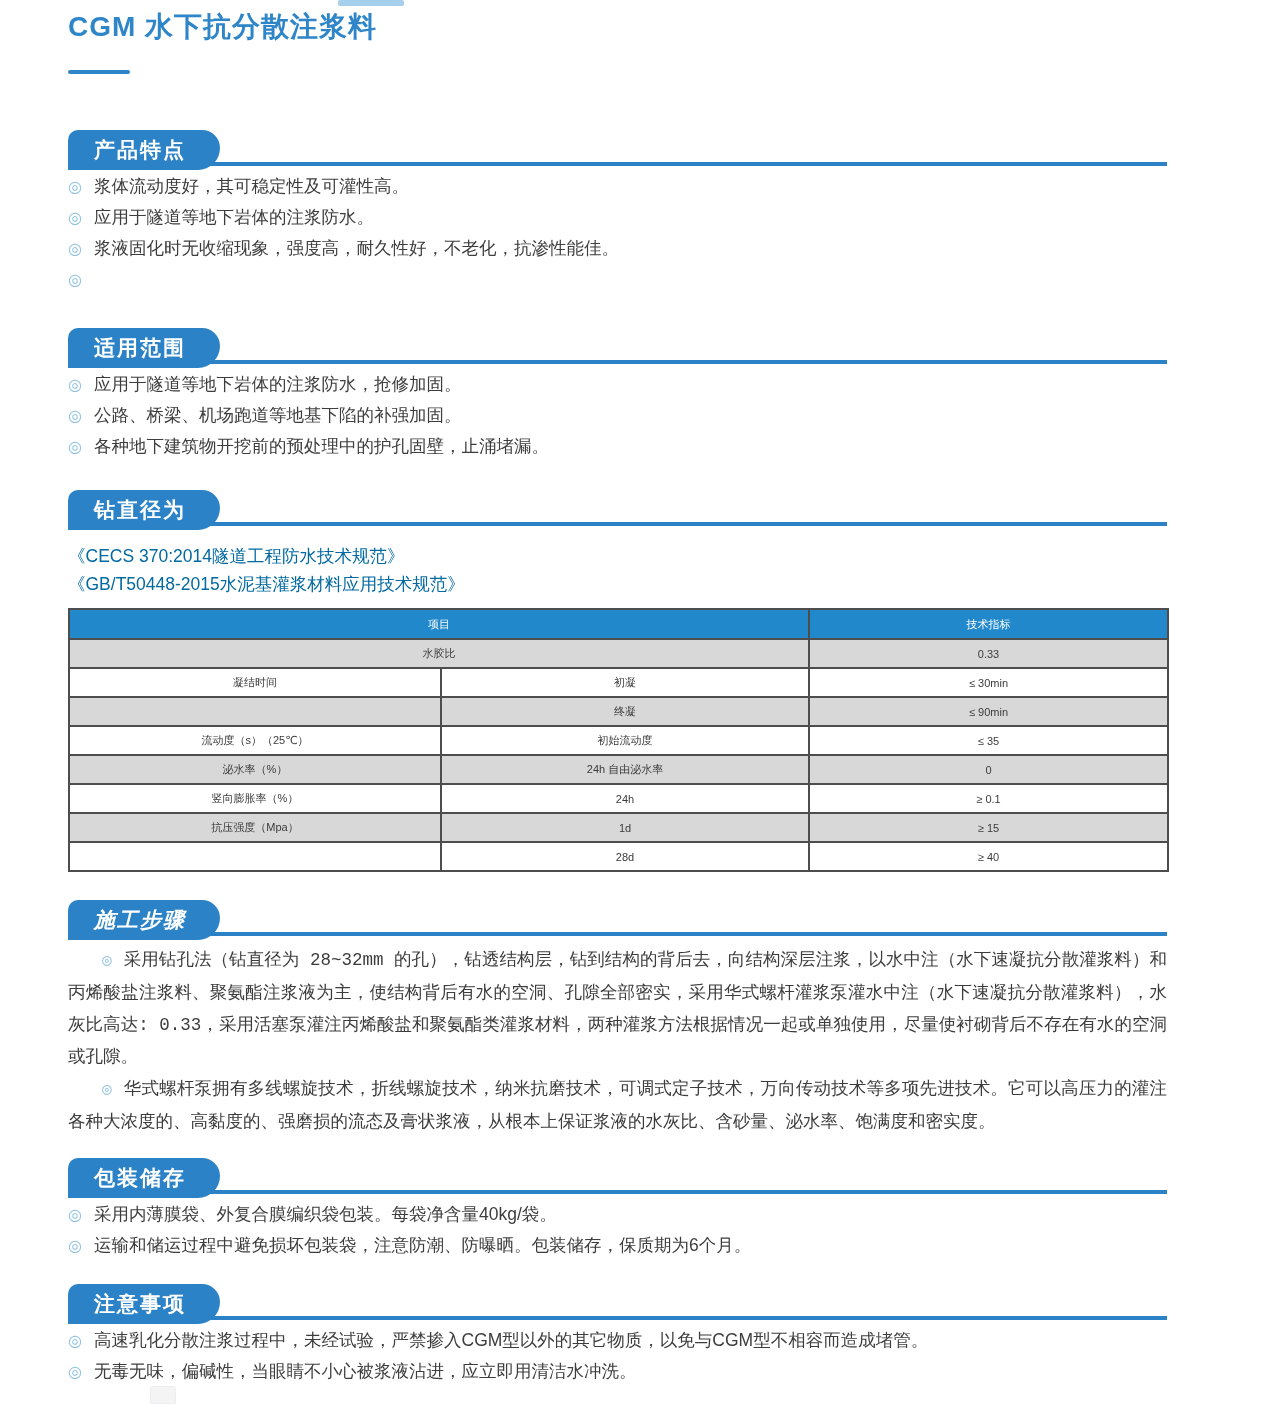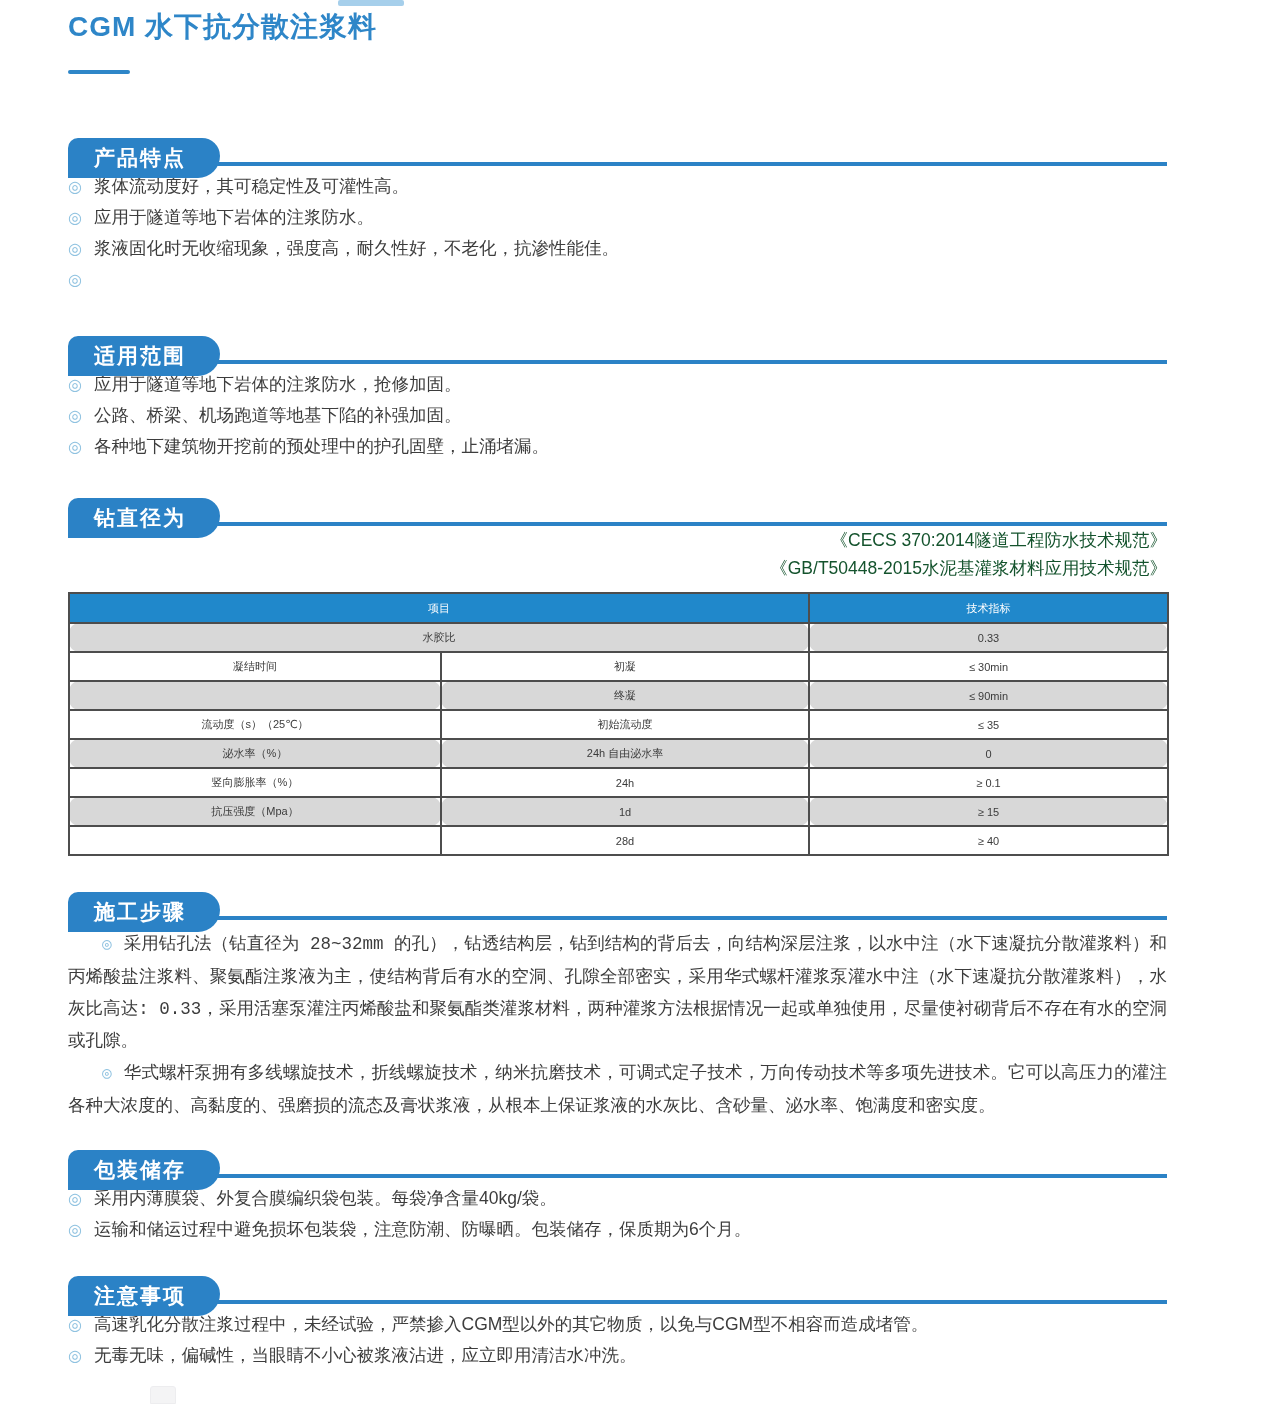--- a/index.html
+++ b/index.html
@@ -9,42 +9,42 @@
 
   .top-fragment { position:absolute; left:338px; top:0; width:66px; height:6px;
     background:#a6cfeb; border-radius:2px; }
   .watermark-fragment { position:absolute; left:150px; top:1386px; width:26px; height:18px;
     background:#ededf0; border:1px solid #e2e2e6; border-radius:3px 3px 0 0; opacity:.6; }
 
   .page-title { padding-top:8px; font-size:28px; font-weight:bold; color:#2e86c8; letter-spacing:1px; }
   .title-dash { margin-top:24px; width:62px; height:4px; background:#2e86c8; border-radius:2px; }
 
   .section-header { position:relative; height:36px; border-bottom:4px solid #2b82c6; }
-  .badge { position:absolute; left:0; top:8px; height:40px; line-height:40px;
+  .badge { position:absolute; left:0; top:0; height:40px; line-height:40px;
     background:#2b82c6; color:#fff; font-size:21px; font-weight:bold; letter-spacing:2px;
     padding:0 34px 0 26px; border-radius:10px 18px 22px 0; }
 
   .mt-features  { margin-top:56px; }
   .mt-scope     { margin-top:33px; }
   .mt-perf      { margin-top:28px; }
-  .mt-steps     { margin-top:28px; }
+  .mt-steps     { margin-top:28px;font-style:italic; }
   .mt-pack      { margin-top:20px; }
   .mt-notes     { margin-top:23px; }
 
   ul.bullets { list-style:none; margin-top:5px; }
   ul.bullets li { display:flex; align-items:flex-start; line-height:31px; font-size:17.5px; }
   .bullet-icon { color:#8fc2e0; font-size:16px; width:26px; flex:0 0 26px; line-height:31px; }
 
-  .standards { margin-top:0; text-align:right; font-size:17.5px; line-height:28px; color:#14532d; }
+  .standards { margin-top:16px; text-align:left; font-size:17.5px; line-height:28px; color:#0369a1; }
 
   table.perf { margin-top:10px; width:1099px; border-collapse:collapse; table-layout:fixed;
     text-align:center; font-size:11px; color:#3b3b3b; }
   table.perf th, table.perf td { border:2px solid #4d4d4d; height:29px; padding:1px 4px; font-weight:normal; }
   table.perf thead th { background:#2088cb; color:#ffffff; height:30px; }
-  tr.gray td { background:#d8d8d8;border-radius:10px; }
+  tr.gray td { background:#d8d8d8; }
 
   .paras { margin-top:8px;font-family:Liberation Mono, monospace; }
   .paras p { font-size:17.5px; line-height:32px; text-align:justify; text-indent:34px; color:#3c3c3c; }
   .paras .bullet-icon-inline { color:#8fc2e0; font-size:16px; margin-right:12px; }
 </style>
 </head>
 <body>
 
 <div class="top-fragment"></div>
 

